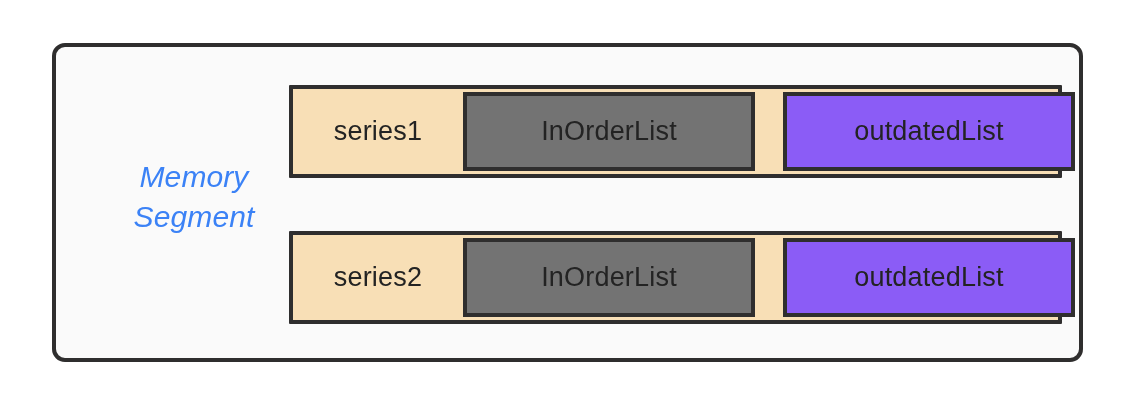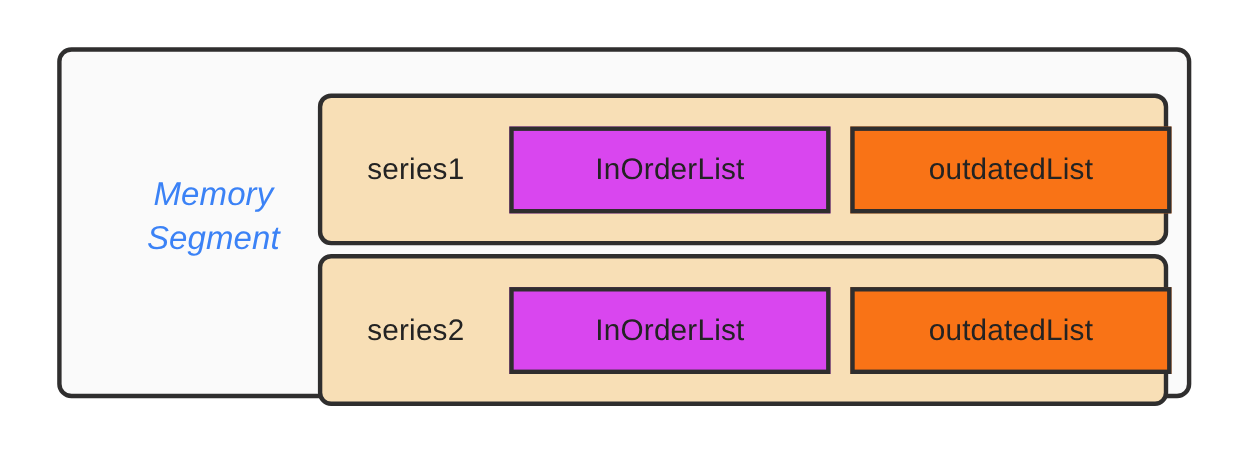--- a/index.html
+++ b/index.html
@@ -41,25 +41,25 @@
     color: #3b82f6;
     letter-spacing: 0.1px;
     white-space: pre-line;
   }
 
   
   .series-row {
     position: absolute;
     left: 233px;
     width: 773px;
-    height: 138px;
+    height: 93px;
     box-sizing: border-box;
     background: #f8dfb6;
     border: 4px solid #2f2e2e;
-    border-radius: 12px;
+    border-radius: 1px;
     display: flex;
     align-items: center;
     justify-content: space-between;
   }
   #series-row-1 { top: 38px; }
   #series-row-2 { top: 184px; }
 
   .series-label {
     width: 170px;
     flex: 0 0 170px;
@@ -77,28 +77,28 @@
     display: flex;
     align-items: center;
     justify-content: center;
     font-size: 27px;
     color: #232323;
     letter-spacing: 0.2px;
   }
   .inorder-box {
     flex: 0 0 292px;
     width: 292px;
-    background: #d946ef;
+    background: #737373;
     margin-left: 0px;
   }
   .outdated-box {
     flex: 0 0 292px;
     width: 292px;
-    background: #f97316;
-    margin-left: 18px;
+    background: #8b5cf6;
+    margin-left: 28px;
   }
 </style>
 </head>
 <body>
 
 <div id="memory-segment-container">
 
   <div id="memory-segment-label">Memory
 Segment</div>
 

